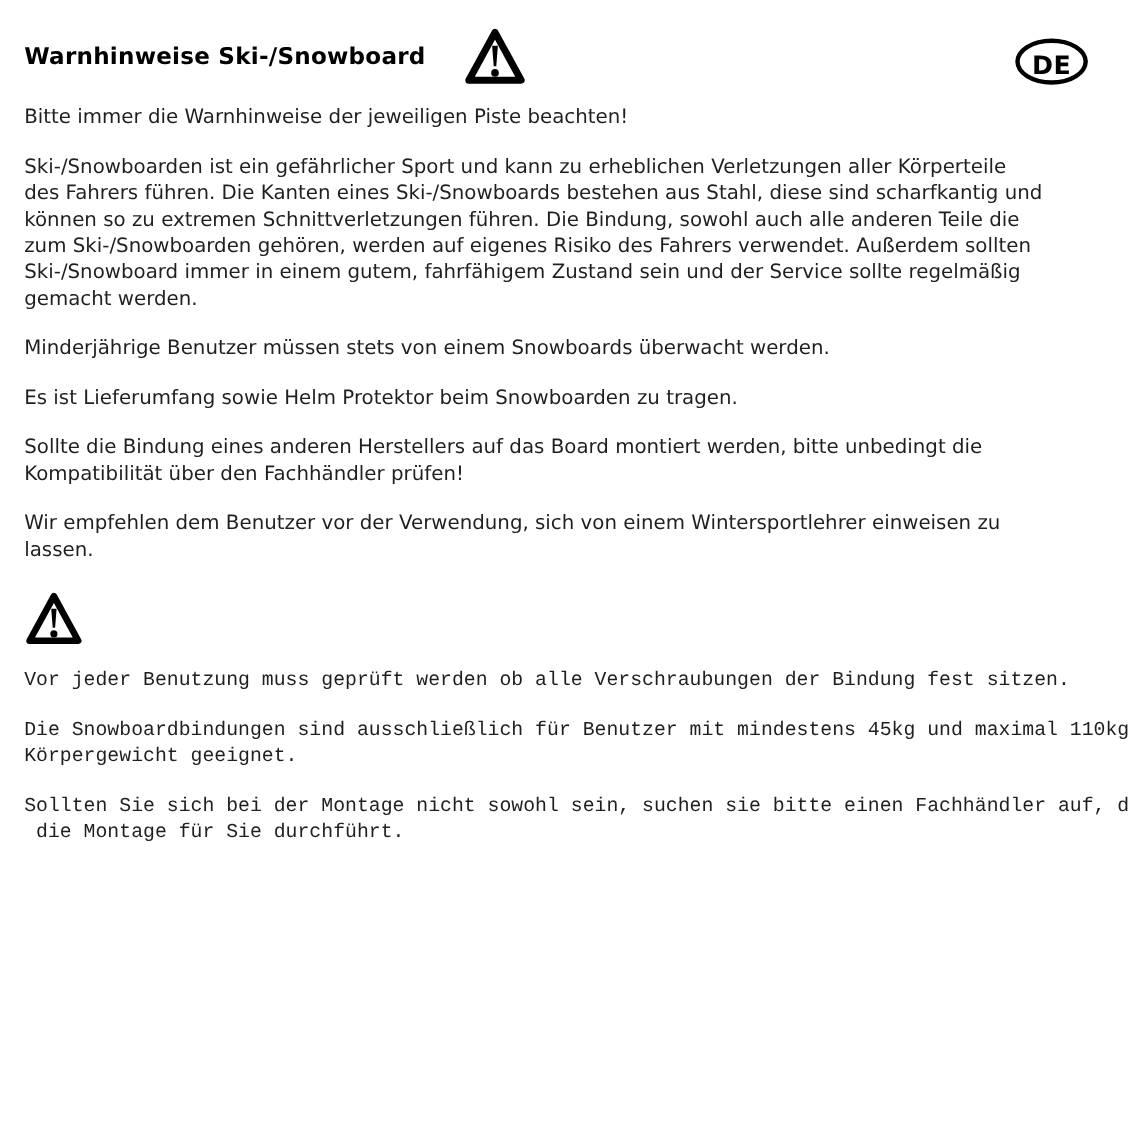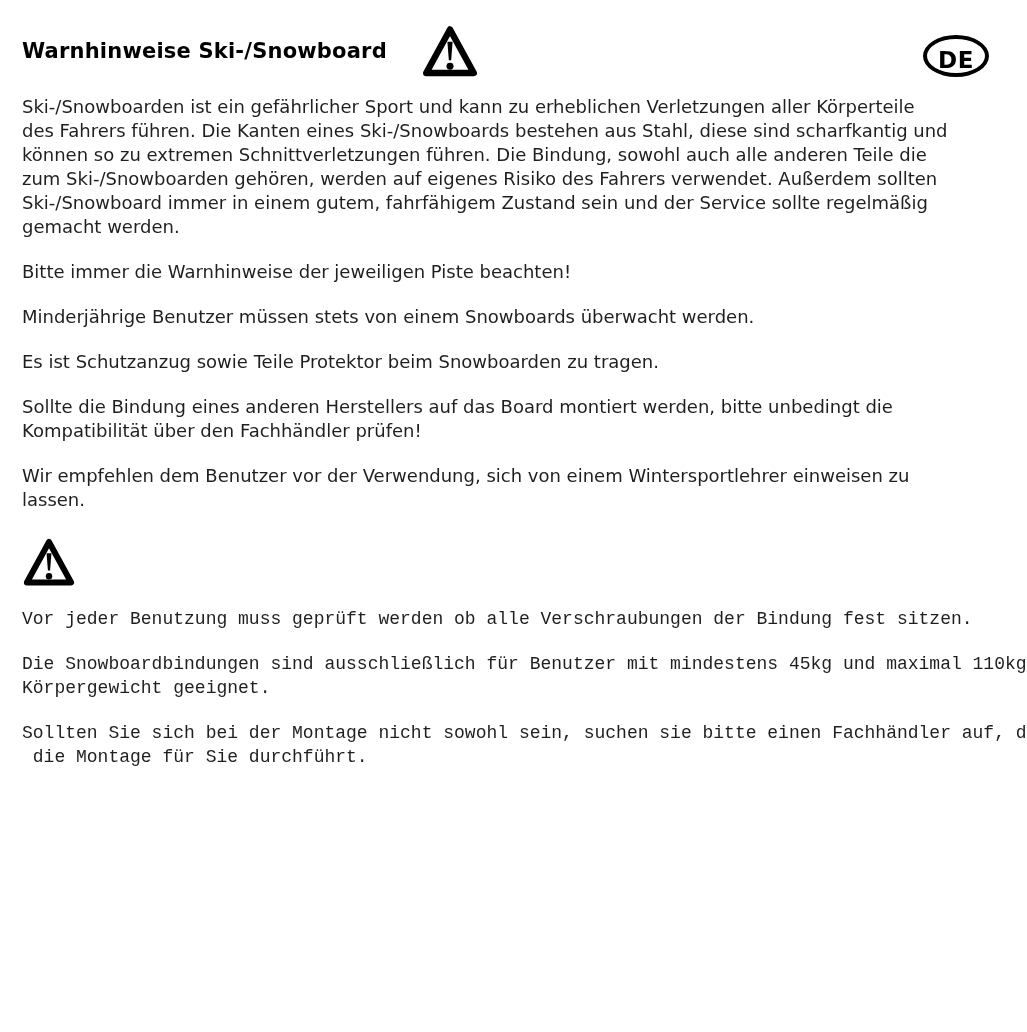--- a/index.html
+++ b/index.html
@@ -78,29 +78,29 @@
       <polygon points="45.5,30 54.5,30 52,62 48,62" fill="#000"></polygon>
       <circle cx="50" cy="72.5" r="6" fill="#000"></circle>
     </svg>
   </div>
 
   <div class="lang-badge">
     <span>DE</span>
   </div>
 
   <div class="body-text section-1">
+    <p>Bitte immer die Warnhinweise der jeweiligen Piste beachten!</p>
     <p>Ski-/Snowboarden ist ein gefährlicher Sport und kann zu erheblichen Verletzungen aller Körperteile
 des Fahrers führen. Die Kanten eines Ski-/Snowboards bestehen aus Stahl, diese sind scharfkantig und
 können so zu extremen Schnittverletzungen führen. Die Bindung, sowohl auch alle anderen Teile die
 zum Ski-/Snowboarden gehören, werden auf eigenes Risiko des Fahrers verwendet. Außerdem sollten
 Ski-/Snowboard immer in einem gutem, fahrfähigem Zustand sein und der Service sollte regelmäßig
 gemacht werden.</p>
-    <p>Bitte immer die Warnhinweise der jeweiligen Piste beachten!</p>
     <p>Minderjährige Benutzer müssen stets von einem Snowboards überwacht werden.</p>
-    <p>Es ist Schutzanzug sowie Teile Protektor beim Snowboarden zu tragen.</p>
+    <p>Es ist Lieferumfang sowie Helm Protektor beim Snowboarden zu tragen.</p>
     <p>Sollte die Bindung eines anderen Herstellers auf das Board montiert werden, bitte unbedingt die
 Kompatibilität über den Fachhändler prüfen!</p>
     <p>Wir empfehlen dem Benutzer vor der Verwendung, sich von einem Wintersportlehrer einweisen zu
 lassen.</p>
   </div>
 
   <div class="heading-row second">
     <svg class="warning-icon" width="54" height="55" viewBox="0 0 100 94" aria-hidden="true">
       <path d="M50 9 L91 84 L9 84 Z" fill="none" stroke="#000" stroke-width="11" stroke-linejoin="round"></path>
       <polygon points="45.5,30 54.5,30 52,62 48,62" fill="#000"></polygon>

